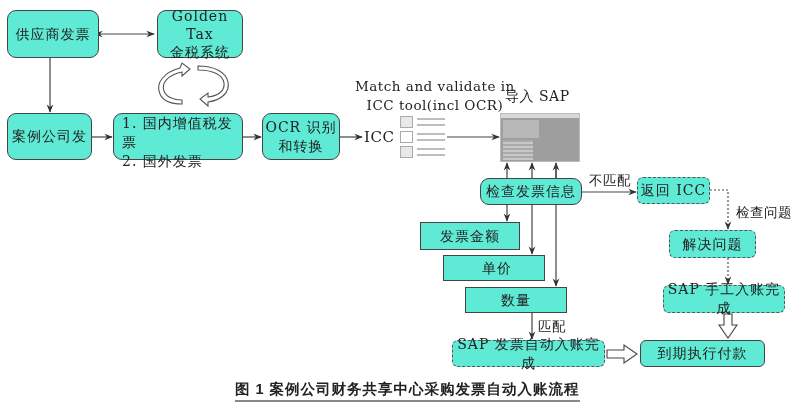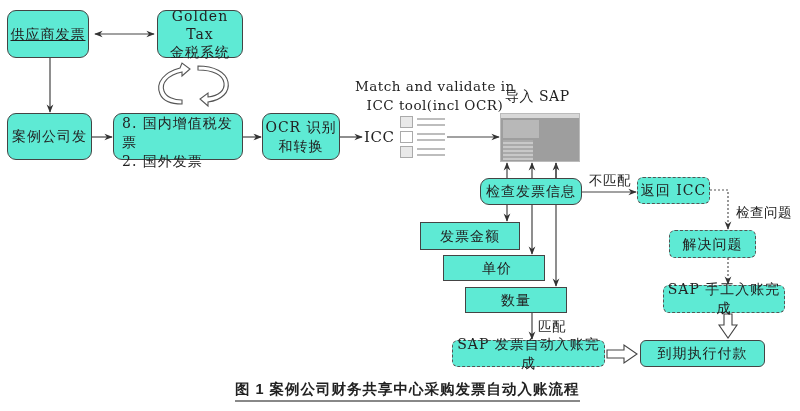--- a/index.html
+++ b/index.html
@@ -62,35 +62,35 @@
 
   <path d="M607,350 L624,350 L624,345 L637,354 L624,363 L624,358 L607,358 Z" fill="#fff" stroke="#444" stroke-width="1.1"></path>
   <path d="M724,314 L732,314 L732,325 L737,325 L728,338 L719,325 L724,325 Z" fill="#fff" stroke="#444" stroke-width="1.1"></path>
 
   <g fill="#fff" stroke="#555" stroke-width="1.1">
     <path d="M180,68 C165,72 155,82 160,94 C163,101 172,104 182,104 L182,100 C174,100 166,97 164,91 C161,83 168,75 182,72 L182,76 L190,69 L182,63 Z"></path>
     <path d="M198,66 C214,66 226,72 228,82 C230,92 222,100 208,102 L208,106 L200,99 L208,93 L208,97 C219,96 225,90 224,83 C223,75 213,70 198,70 Z"></path>
   </g>
 </svg>
 
-<div class="box rounded" style="left:7px;top:10px;width:82px;height:48px;text-decoration:underline;">
+<div class="box rounded" style="left:7px;top:10px;width:92px;height:48px;">
     <span>供应商发票</span>
   </div>
 
 <div class="box rounded" style="left:157px;top:10px;width:86px;height:48px;flex-direction:column;line-height:18px;">
   <span>Golden Tax</span>
   <span>金税系统</span>
 </div>
 
 <div class="box rounded" style="left:7px;top:113px;width:85px;height:47px;flex-direction:column;">
   <span>案例公司发</span>
 </div>
 
 <div class="box rounded left" style="left:113px;top:113px;width:130px;height:47px;flex-direction:column;align-items:flex-start;">
-  <span>8. 国内增值税发票</span>
+  <span>1. 国内增值税发票</span>
   <span>2. 国外发票</span>
 </div>
 
 <div class="box rounded" style="left:262px;top:113px;width:78px;height:47px;flex-direction:column;">
   <span>OCR 识别</span>
   <span>和转换</span>
 </div>
 
 <div class="lbl" style="left:364px;top:128px;font-size:15px;">ICC</div>
 

